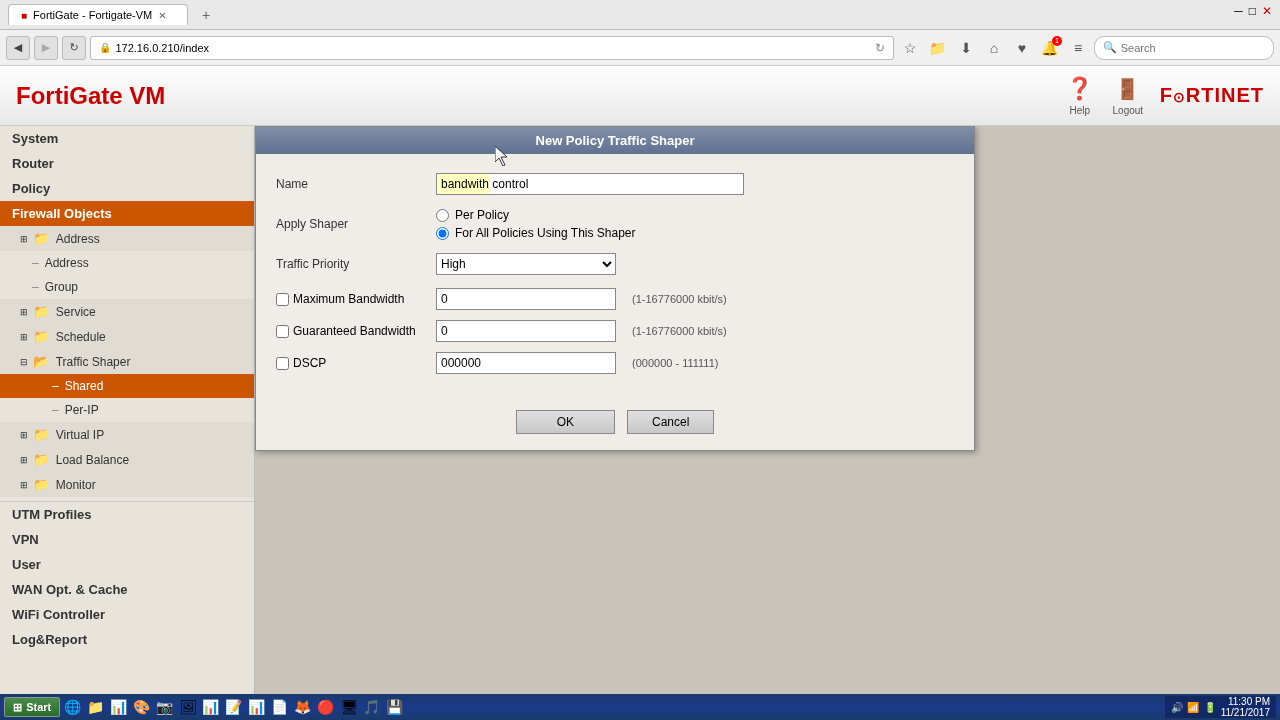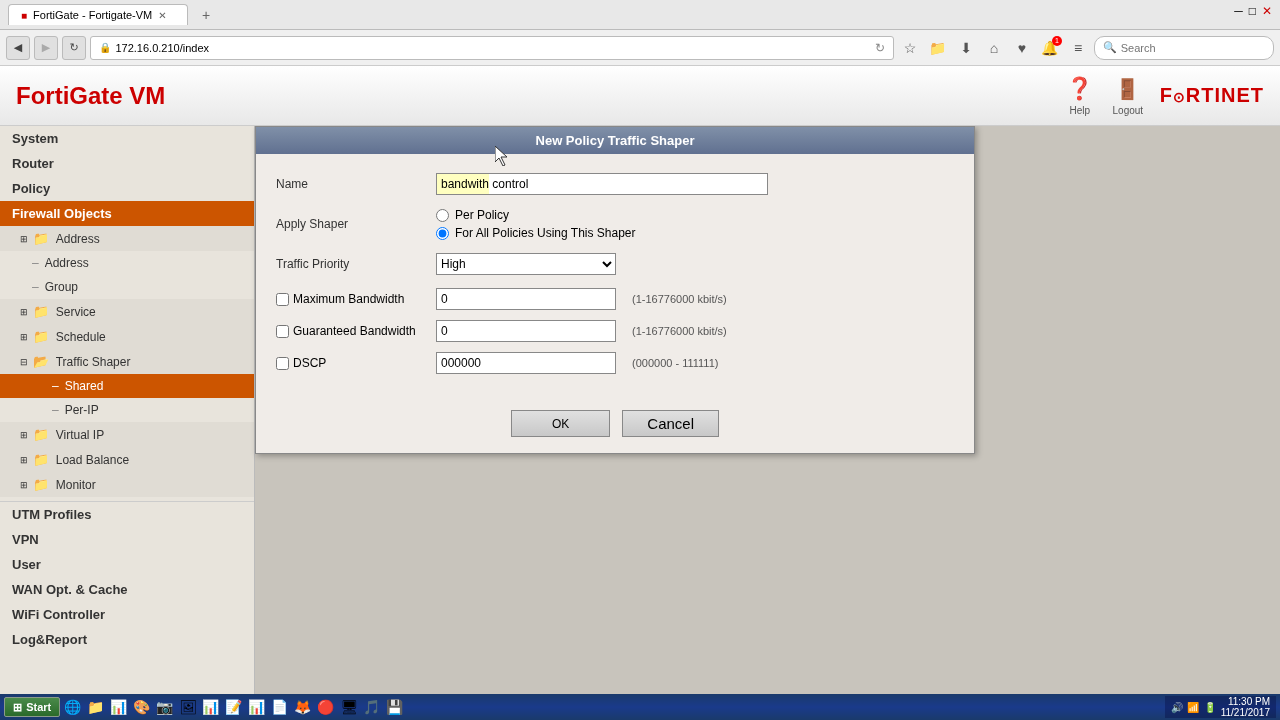--- a/index.html
+++ b/index.html
@@ -245,21 +245,21 @@
     .form-label {
       width: 160px;
       font-size: 12px;
       color: #333;
       flex-shrink: 0;
     }
     .form-control {
       flex: 1;
     }
     .form-input {
-      width: 332px;
+      width: 308px;
       height: 22px;
       border: 1px solid #888;
       padding: 0 4px;
       font-size: 12px;
       background: white;
       outline: none;
     }
     .radio-group {
       display: flex;
       flex-direction: column;
@@ -318,21 +318,21 @@
       border: 1px solid #888;
       padding: 4px 40px;
       font-size: 12px;
       cursor: pointer;
       min-width: 70px;
     }
     .btn-cancel {
       background: linear-gradient(180deg, #e0e0e0 0%, #c8c8c8 100%);
       border: 1px solid #888;
       padding: 4px 24px;
-      font-size: 15px;
+      font-size: 12px;
       cursor: pointer;
       min-width: 70px;
     }
 
     
     .taskbar {
       height: 26px;
       background: linear-gradient(180deg, #1a3a6b 0%, #1a3a8b 50%, #1a3a6b 100%);
       display: flex;
       align-items: center;

